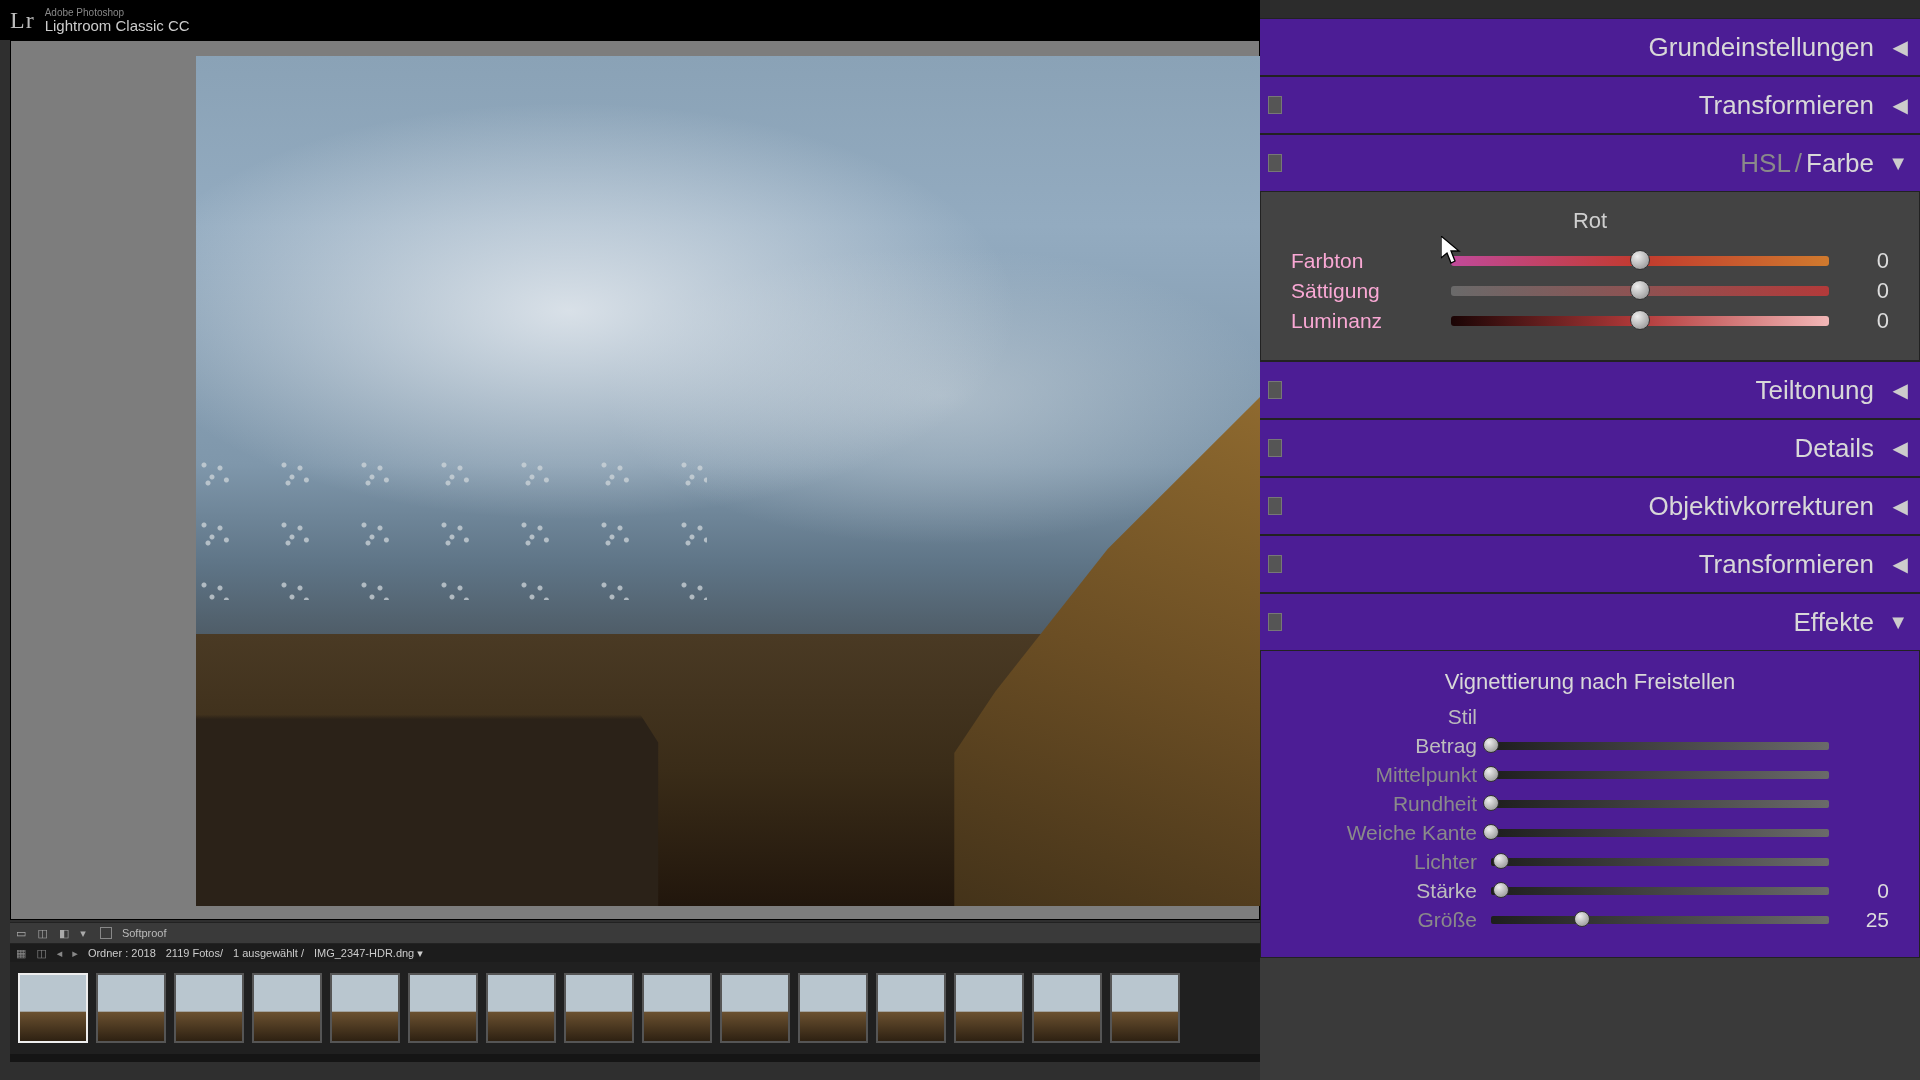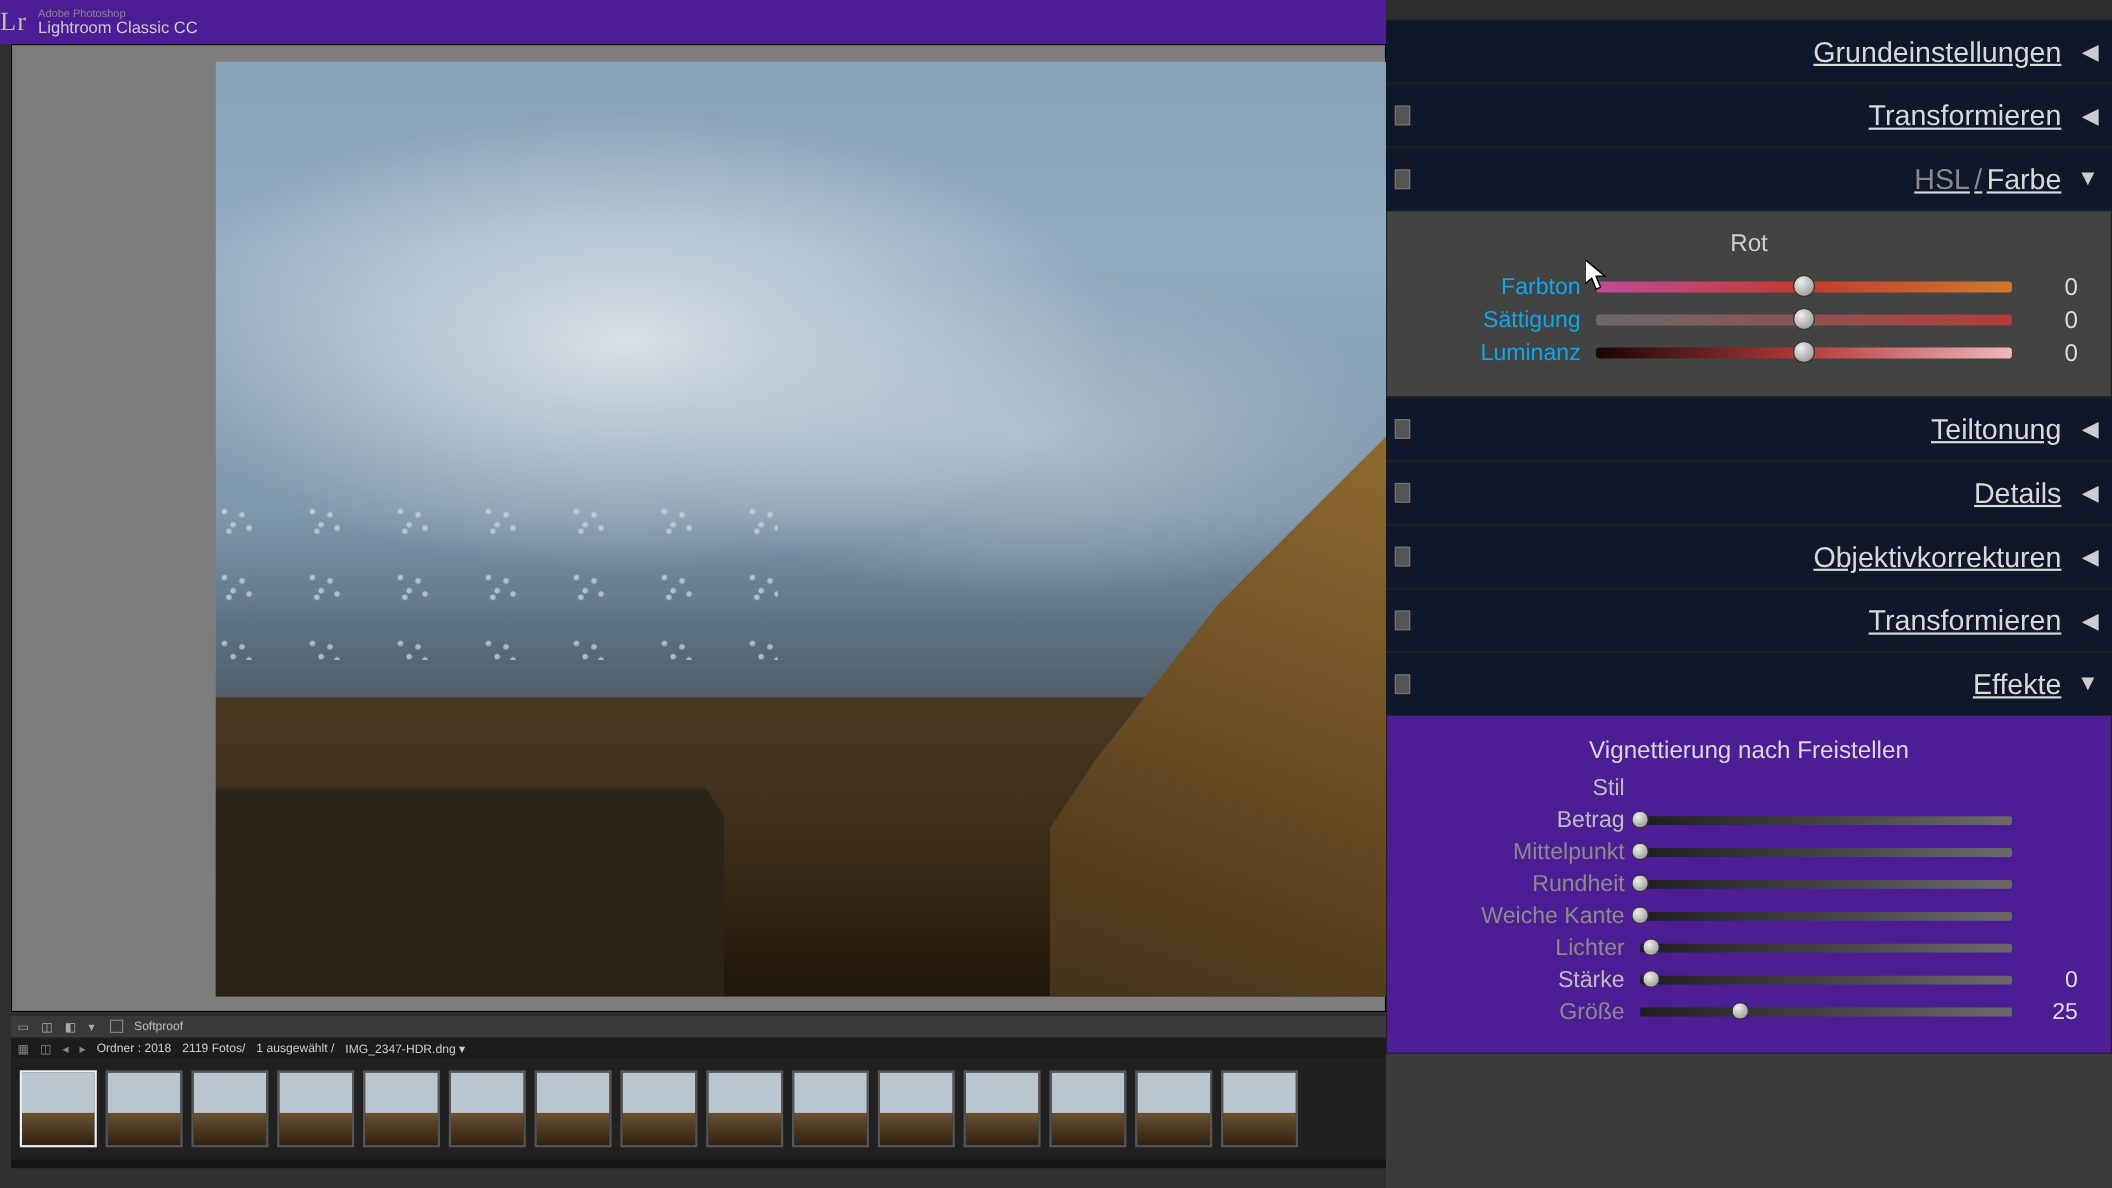--- a/index.html
+++ b/index.html
@@ -2,21 +2,21 @@
 <html><head>
 <meta charset="utf-8">
 <style>
 * { margin:0; padding:0; box-sizing:border-box; font-family:"Segoe UI","Helvetica Neue",Arial,sans-serif; user-select:none; }
 html,body { width:1920px; height:1080px; background:#1a1a1a; overflow:hidden; }
 
 
 #app { position:relative; width:1920px; height:1080px; background:#2f2f2f; }
 
 
-#titlebar { position:absolute; left:0; top:0; width:1260px; height:40px; background:#4c1d95; color:#ccc; display:flex; align-items:center; }
+#titlebar { position:absolute; left:0; top:0; width:1260px; height:40px; background:#000000; color:#ccc; display:flex; align-items:center; padding-left:10px; }
 #titlebar .lr { font-family:"Times New Roman",serif; font-size:24px; color:#bbb; margin-right:10px; letter-spacing:1px; }
 #titlebar .small { font-size:10px; color:#888; line-height:10px; }
 #titlebar .big  { font-size:15px; color:#ccc; line-height:15px; }
 
 
 #viewport { position:absolute; left:10px; top:40px; width:1250px; height:880px; background:#7d7d7d; border:1px solid #000; }
 #photo { position:absolute; left:185px; top:15px; width:1065px; height:850px; overflow:hidden; }
 
 #photo .sky { position:absolute; left:0; top:0; width:100%; height:100%;
   background:
@@ -55,36 +55,36 @@
   linear-gradient(to bottom,#b9c6cf 0%,#b9c6cf 55%,#6b5130 56%,#2e2112 100%); flex:0 0 auto; }
 .thumb.sel { border-color:#eee; }
 #scroll-hint { position:absolute; left:10px; top:1054px; width:1250px; height:8px; background:#151515; }
 
 
 #right { position:absolute; right:0; top:0; width:660px; height:1080px; background:#3a3a3a; color:#d8d8d8; }
 
 #tooltop { height:18px; background:#2c2c2c; }
 
 
-.phdr { position:relative; height:58px; border-top:1px solid #222; border-bottom:1px solid #222; display:flex; align-items:center; justify-content:flex-end; padding-right:46px; font-size:26px; color:#d8d8d8; background:#0f172a;text-decoration:underline; }
+.phdr { position:relative; height:58px; border-top:1px solid #222; border-bottom:1px solid #222; display:flex; align-items:center; justify-content:flex-end; padding-right:46px; font-size:26px; color:#d8d8d8; background:#4c1d95; }
 .phdr .sw { position:absolute; left:8px; top:50%; width:14px; height:18px; transform:translateY(-50%); background:#555; border:1px solid #777; }
 .phdr .tri { position:absolute; right:12px; top:50%; transform:translateY(-50%); font-size:20px; color:#ccc; }
 .phdr .dim { color:#8a8a8a; }
 .phdr .bar { color:#8a8a8a; margin:0 4px; }
 
 
 #hslbody { background:#434343; border:1px solid #222; border-top:none; padding:16px 30px 22px 30px; }
 .swatchrow { display:flex; justify-content:center; align-items:center; gap:8px; margin-bottom:14px; }
 .swatch { width:30px; height:20px; border:1px solid #222; }
 .swatch.sel { outline:2px solid #eee; }
 .alle { font-size:22px; color:#d8d8d8; margin-left:8px; }
 .colorname { text-align:center; font-size:22px; color:#cfcfcf; margin-bottom:14px; }
 
 .srow { display:flex; align-items:center; margin:4px 0; }
-.srow .lab { width:160px; text-align:right; font-size:21px; color:#0ea5e9; padding-right:14px; }
+.srow .lab { width:160px; text-align:left; font-size:21px; color:#f9a8d4; padding-right:14px; }
 .srow .track { position:relative; flex:1; height:10px; border-radius:3px; }
 .srow .knob { position:absolute; top:-6px; width:20px; height:20px; border-radius:50%; background:radial-gradient(circle at 35% 30%,#eee,#888); border:1px solid #333; transform:translateX(-50%); }
 .srow .val { width:60px; text-align:right; font-size:22px; color:#ddd; padding-left:10px; }
 .track.hue { background:linear-gradient(to right,#c14a9a,#c23a2e,#d07a2e); }
 .track.sat { background:linear-gradient(to right,#6a6a6a,#b33a3a); }
 .track.lum { background:linear-gradient(to right,#1a0404,#b33a3a,#f2b7b7); }
 
 
 #fxbody { background:#4c1d95; border:1px solid #222; border-top:none; padding:12px 30px 20px 30px; position:relative; }
 .subhdr { text-align:center; font-size:22px; color:#d8d8d8; margin:6px 0 10px 0; }

